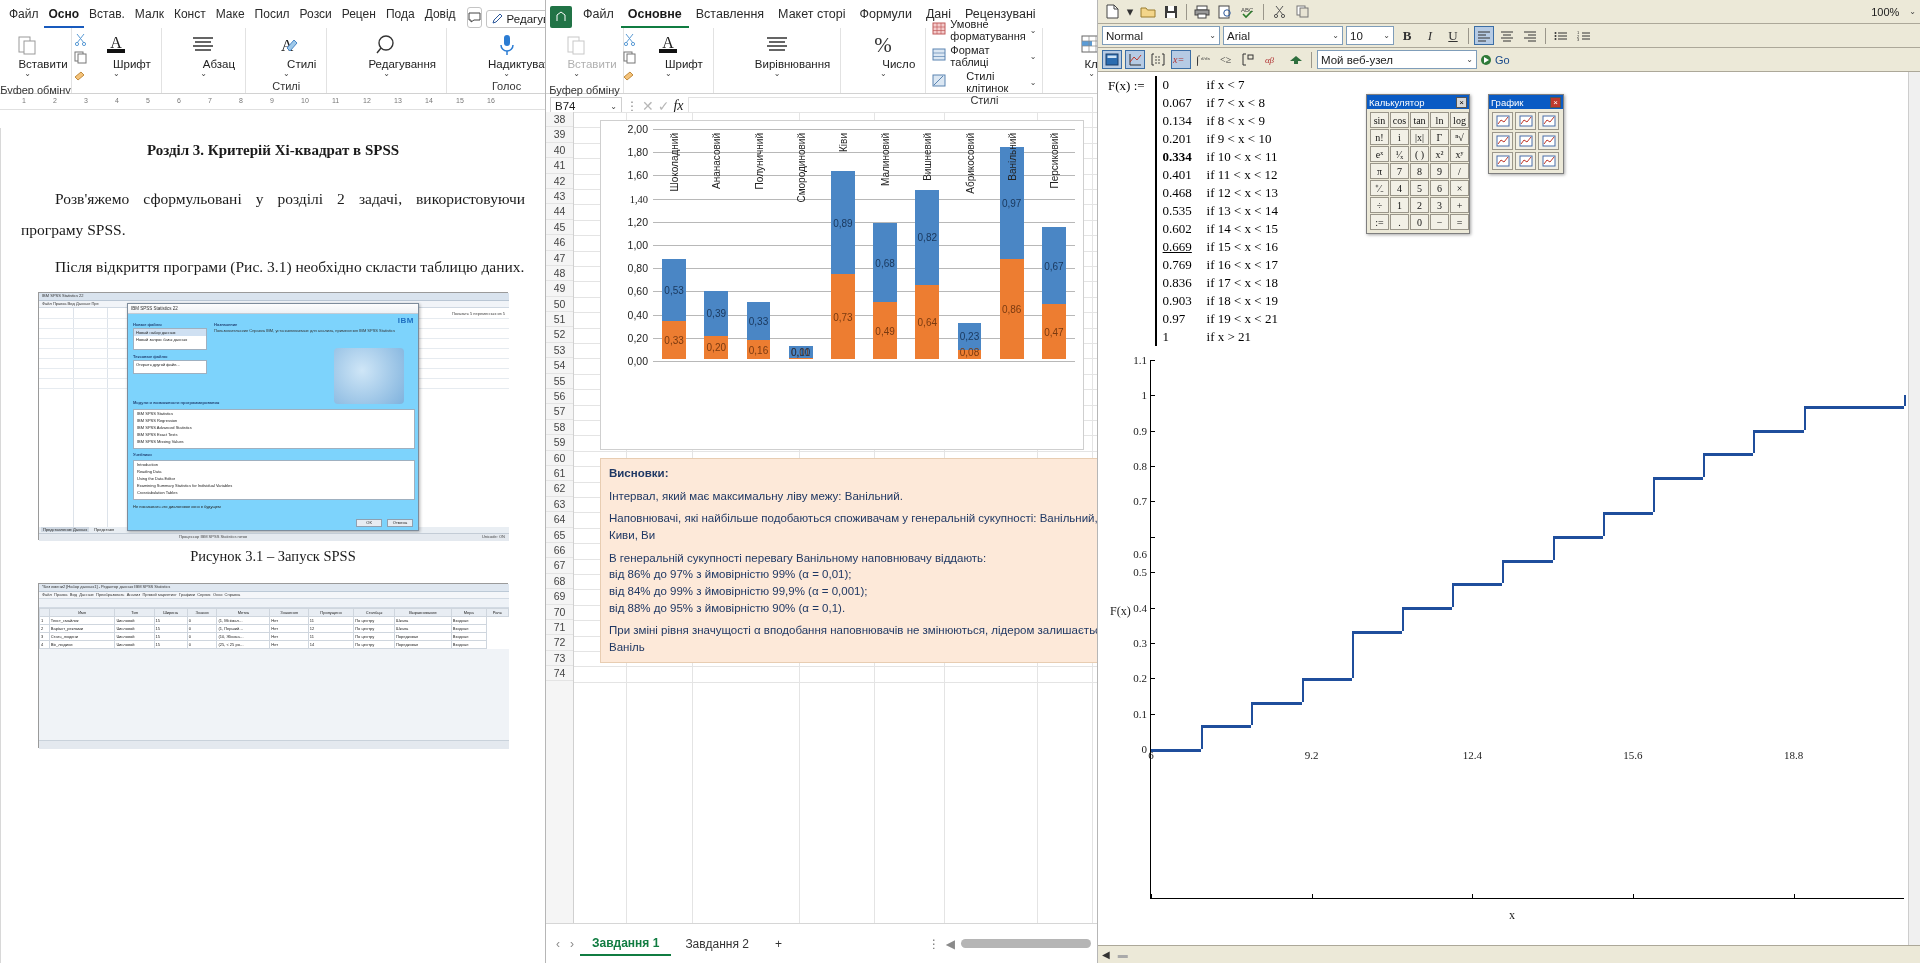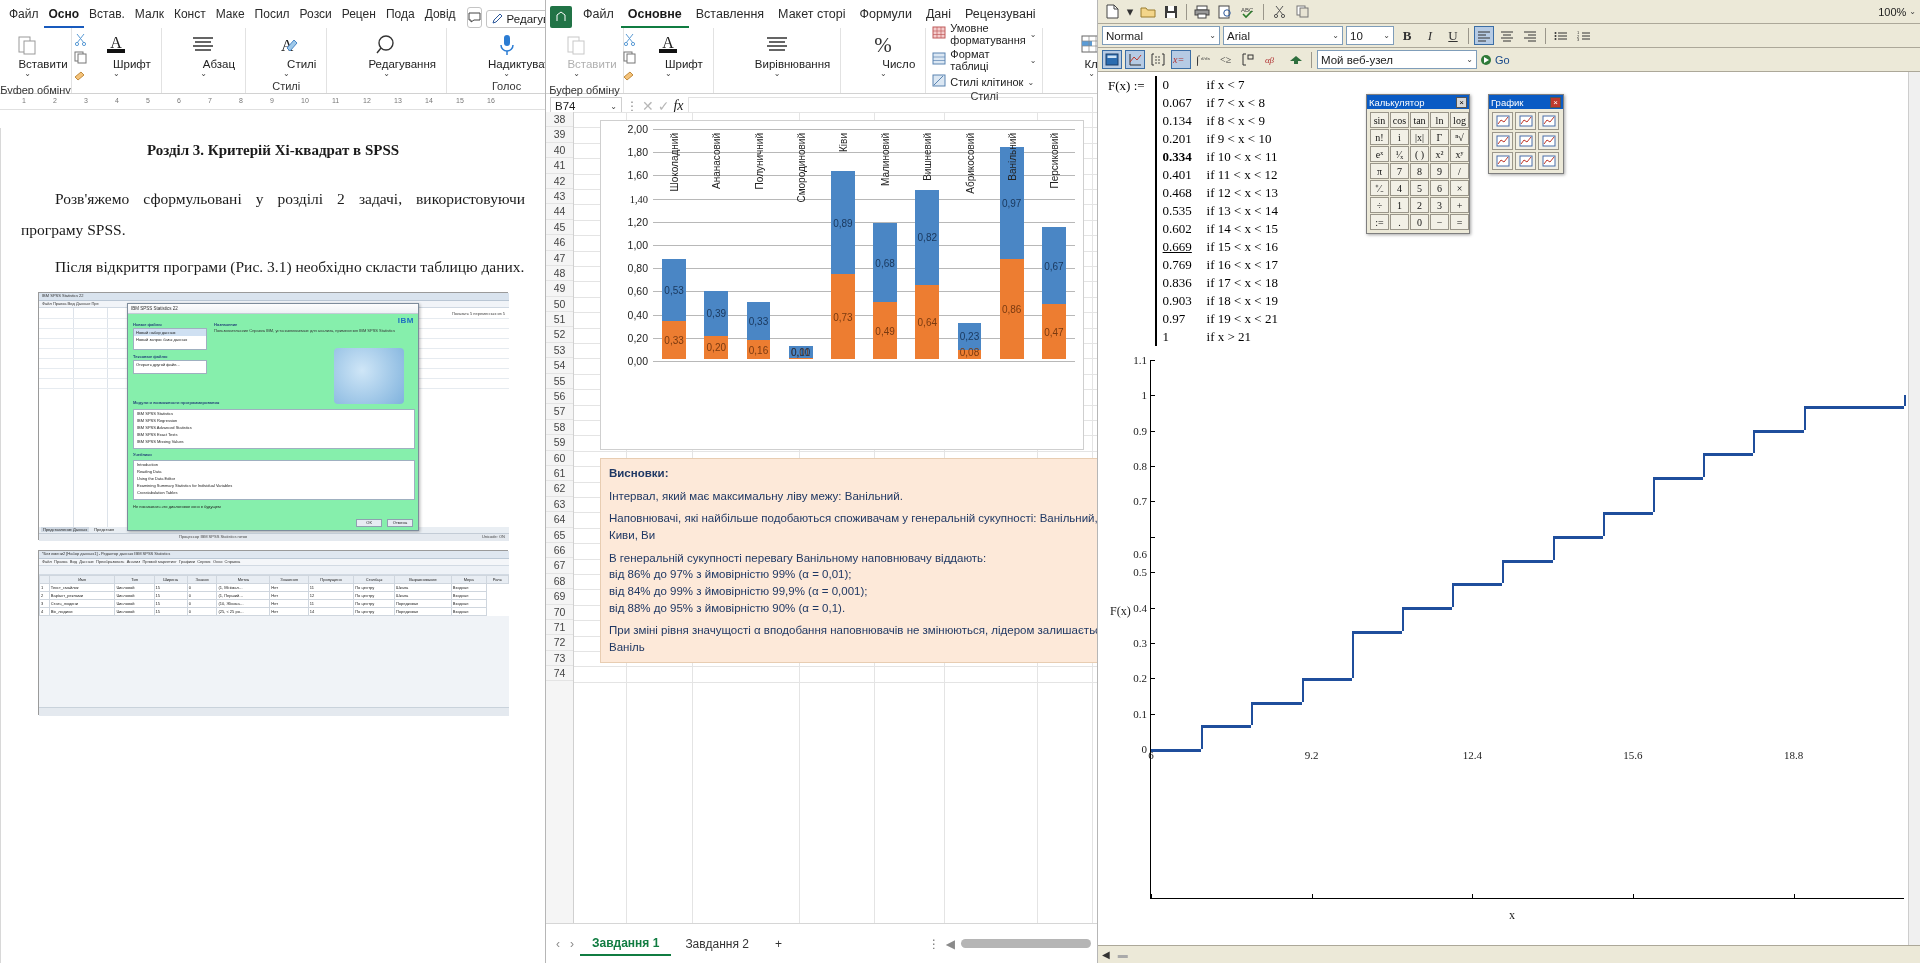--- a/index.html
+++ b/index.html
@@ -45,21 +45,21 @@
   .doc-cap { text-align:center; font-family:"Liberation Serif", serif; font-size:14.5px; margin:8px 0 18px 0;}
   .figbox { margin:10px auto 0 auto; border:1px solid #9a9a9a; background:#eef2f7; position:relative;}
 
   
   .spss { width:470px; height:248px; background:#e9eef3; position:relative; font-size:4px; }
   .spss .tb { height:8px; background:#d9e3ee; border-bottom:1px solid #b9c6d4; font-size:4px; color:#333; padding-left:3px;}
   .spss .mn { height:7px; background:#f1f4f8; border-bottom:1px solid #cfd8e2; font-size:4px; color:#333; padding-left:3px;}
   .spss .gridarea { position:absolute; inset:15px 0 14px 0; background:#fff; }
   .spss .gcol { position:absolute; top:0; bottom:0; width:1px; background:#dde3ea; }
   .spss .grow { position:absolute; left:0; right:0; height:1px; background:#e6ebf0; }
-  .spss .dlg { position:absolute; left:88px; top:10px; width:292px; height:228px; background:#86efac;
+  .spss .dlg { position:absolute; left:88px; top:10px; width:292px; height:228px; background:#7dd3fc;
                border:1px solid #7d8c9c; box-shadow:1px 1px 3px rgba(0,0,0,.3); }
   .spss .dlgtb { height:10px; background:linear-gradient(#fdfdfd,#eef1f5); border-bottom:1px solid #c3ccd6;
                  font-size:4.5px; color:#333; padding:2px 0 0 3px; }
   .spss .ibm { position:absolute; right:4px; top:12px; font-size:8px; font-weight:bold; color:#1f70c1; letter-spacing:.5px;}
   .spss .sec { position:absolute; font-size:4px; color:#26497a; }
   .spss .lbox { position:absolute; background:#fff; border:1px solid #9fb0c0; }
   .spss .btn { position:absolute; width:26px; height:8px; background:#e7ecf2; border:1px solid #8fa0b0;
                font-size:4px; text-align:center; color:#222; }
   .spss .sigma { position:absolute; right:14px; top:44px; width:70px; height:56px;
                  background:radial-gradient(circle at 40% 40%,#cfe6f7,#7fb2dd); border-radius:4px;}
@@ -156,21 +156,21 @@
   .kpad { display:grid; grid-template-columns:repeat(5, 19px); gap:1px; padding:3px; }
   .kkey { height:16px; background:#f2f0e6; border:1px solid #9a968a; font-size:10px;
           display:flex; align-items:center; justify-content:center; color:#111;
           font-family:"Liberation Serif", serif;}
   .gpad { display:grid; grid-template-columns:repeat(3, 21px); gap:2px; padding:3px; }
   .gkey { height:18px; background:#f2f0e6; border:1px solid #9a968a; display:flex;
           align-items:center; justify-content:center; }
   .mc-status { position:absolute; left:0; right:0; bottom:0; height:18px; background:#ece9d8;
                border-top:1px solid #aca899; display:flex; align-items:center; font-size:10px; color:#333; padding:0 4px;}
   .hscroll { position:absolute; right:0; top:72px; bottom:18px; width:12px; background:#f0f0f0; border-left:1px solid #cdcdcd;}
-  .zoombox { margin-left:auto; display:flex; align-items:center; gap:3px; font-size:11px; }
+  .zoombox { margin-left:auto; display:flex; align-items:center; gap:10px; font-size:11px; }
 </style>
 </head>
 <body>
 
 <div class="screen">
 
   <div class="word">
 
     <div class="tabbar">
       <div class="tab">Файл</div>
@@ -424,20 +424,21 @@
             <span style="padding-left:140px">Процессор IBM SPSS Statistics готов</span>
             <span style="float:right;padding-right:4px">Unicode: ON</span>
           </div>
           <div style="position:absolute;left:2px;bottom:9px;font-size:4px;display:flex;gap:3px">
             <span style="background:#cfd8e2;padding:0 2px">Представление Данных</span>
             <span style="padding:0 2px">Представл</span>
           </div>
         </div>
       </div>
 
+      <div class="doc-cap">Рисунок 3.1 – Запуск SPSS</div>
 
       <div class="figbox" style="width:470px;height:165px;">
         <div class="spss2">
           <div class="tb">*Без имени2 [Набор данных1] - Редактор данных IBM SPSS Statistics</div>
           <div class="mn">
             <span>Файл</span>&nbsp;
             <span>Правка</span>&nbsp;
             <span>Вид</span>&nbsp;
             <span>Данные</span>&nbsp;
             <span>Преобразовать</span>&nbsp;
@@ -626,21 +627,21 @@
             <span class="chev">⌄</span>
           </div>
           <div style="display:flex;align-items:center;gap:4px">
             <span><svg width="14" height="13" viewBox="0 0 14 13">
                   <rect x="1" y="1" width="12" height="11" fill="#dbe7f3" stroke="#5b84b1"></rect>
                   <path d="M1 5h12M1 8.5h12" stroke="#5b84b1" stroke-width=".7"></path>
                 </svg></span>
             <span style="font-size:11px">Формат таблиці</span>
             <span class="chev">⌄</span>
           </div>
-          <div style="display:flex;align-items:center;gap:4px">
+          <div style="display:flex;align-items:center;gap:20px">
             <span><svg width="14" height="13" viewBox="0 0 14 13">
                   <rect x="1" y="1" width="12" height="11" fill="#dbe7f3" stroke="#5b84b1"></rect>
                   <path d="M2 11l9-9" stroke="#5b84b1"></path>
                 </svg></span>
             <span style="font-size:11px">Стилі клітинок</span>
             <span class="chev">⌄</span>
           </div>
         </div>
         <div class="glabel">Стилі</div>
       </div>

